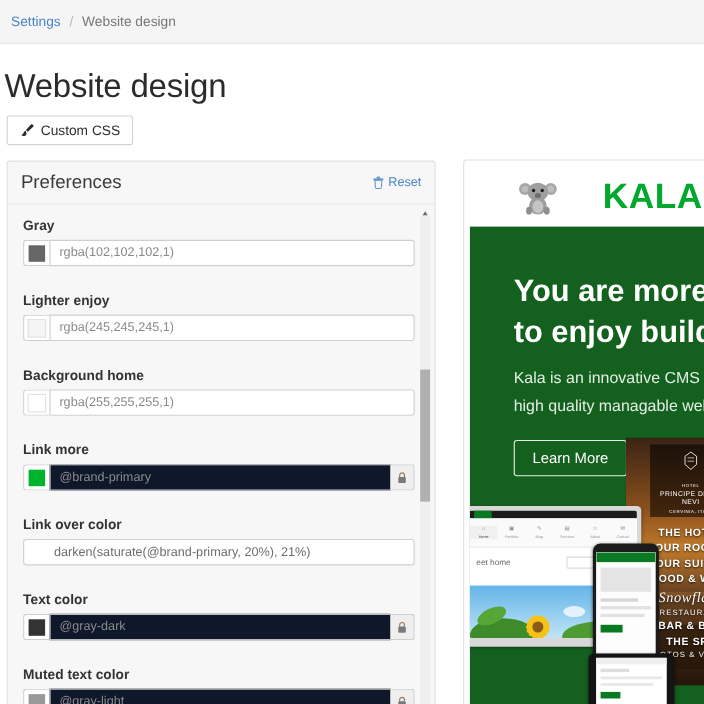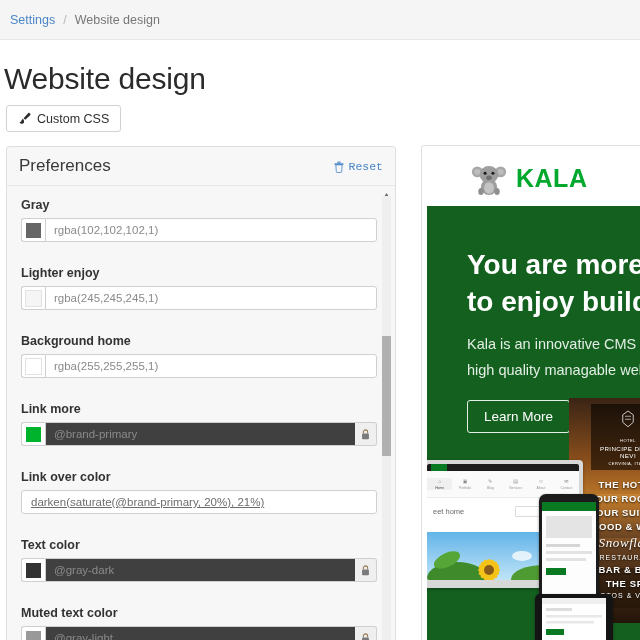--- a/index.html
+++ b/index.html
@@ -60,21 +60,21 @@
   }
   .prefs-head {
     height:38px; display:flex; align-items:center;
     justify-content:space-between;
     padding: 0 12px 0 12px;
     border-bottom:1px solid #e8e8e8;
   }
   .prefs-title { font-size:17px; color:#3a3a3a; }
   .reset-link {
     font-size:11.5px; color:#4a86c8; display:inline-flex;
-    align-items:flex-end; gap:4px; cursor:pointer;font-family:Liberation Mono, monospace;
+    align-items:flex-end; gap:4px; cursor:pointer;
   }
   .trash-icon { width:10px; height:12px; display:inline-block; }
 
   .prefs-body {
     position:relative;
     padding: 12px 18px 0 14px;
     height: 460px;
     box-sizing:border-box;
   }
   .field { margin-bottom: 24px; }
@@ -97,22 +97,22 @@
     flex:1 1 auto; height:24px; box-sizing:border-box;
     border:1px solid #cfcfcf;
     border-radius:0 3px 3px 0;
     background:#fff;
     font-size:11.5px; color:#8a8a8a;
     padding: 0 8px;
     display:flex; align-items:center;
     font-family:"Liberation Sans", sans-serif;
     overflow:hidden; white-space:nowrap;
   }
-  .txt-input.solo { border-radius:3px; padding-left:9px; color:#6d6d6d;text-decoration:underline; }
-  .txt-input.locked { background:#404040; }
+  .txt-input.solo { border-radius:3px; padding-left:27px; color:#6d6d6d; }
+  .txt-input.locked { background:#0f172a; }
   .lock-box {
     width:22px; height:24px; box-sizing:border-box;
     border:1px solid #cfcfcf; border-left:none;
     border-radius:0 3px 3px 0;
     background:#efefef;
     display:flex; align-items:center; justify-content:center;
     flex:0 0 auto; cursor:pointer;
   }
   .locked-mid { border-radius:0 !important; border-right:none !important; }
   .lock-icon { width:9px; height:11px; display:block; }
@@ -143,21 +143,21 @@
     box-sizing:border-box;
     overflow:hidden;
   }
   .pv-inner { position:absolute; left:5px; top:5px; width:300px; height:492px; background:#fff; overflow:hidden; }
   .pv-navbar {
     height:55px; background:#fff; display:flex;
     align-items:center; padding-left:44px; gap:9px;
     box-sizing:border-box;
   }
   .koala { width:36px; height:34px; flex:0 0 auto; }
-  .brandname { font-size:25px; font-weight:bold; letter-spacing:0.5px; }
+  .brandname { font-size:32px; font-weight:bold; letter-spacing:0.5px;margin-left:32px; }
   .pv-hero {
     position:relative;
     height:437px;
     padding: 42px 0 0 40px;
     box-sizing:border-box;
     overflow:hidden;
   }
   .hero-h1 {
     font-size:28px; font-weight:bold; color:#fff;
     line-height:1.18; margin:0 0 16px 0; white-space:nowrap;

